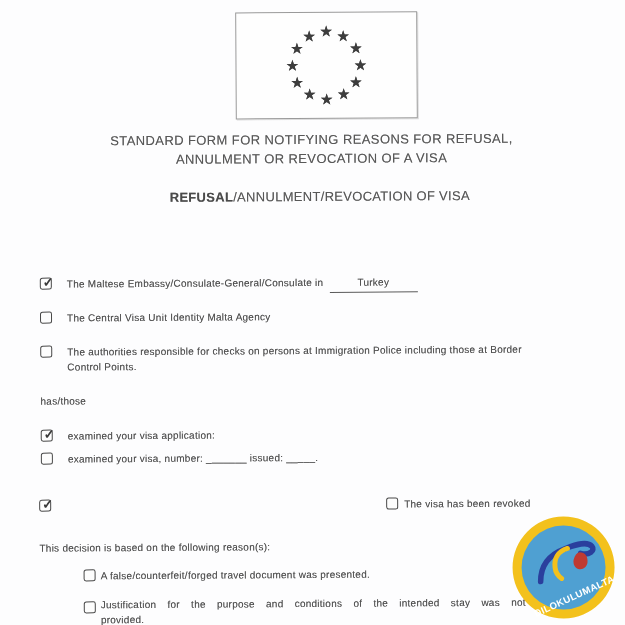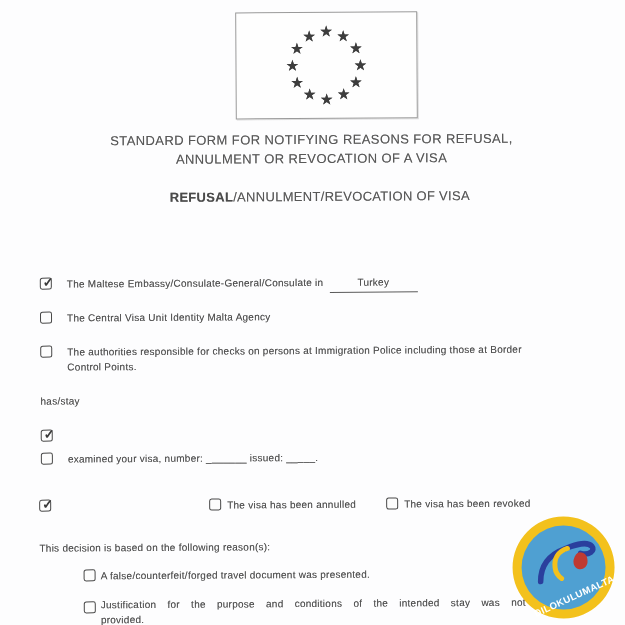--- a/index.html
+++ b/index.html
@@ -105,36 +105,33 @@
   <div class="row gap15 r2">
     <span class="cb"></span>
     <span class="txt">The Central Visa Unit Identity Malta Agency</span>
   </div>
 
   <div class="row gap15 r3">
     <span class="cb"></span>
     <span class="txt wrap470" style="line-height:14.5px">The authorities responsible for checks on persons at Immigration Police including those at Border Control Points.</span>
   </div>
 
-  <div class="plain txt hashave">has/stay</div>
+  <div class="plain txt hashave">has/those</div>
 
   <div class="row gap15 r4">
     <span class="cb checked">✓</span>
+    <span class="txt">examined your visa application:</span>
   </div>
   <div class="row gap15 r5">
     <span class="cb"></span>
     <span class="txt">examined your visa, number: _______   issued: _____.</span>
   </div>
 
   <div class="row gap6 st1">
     <span class="cb checked">✓</span>
-  </div>
-  <div class="row gap6 st2">
-    <span class="cb"></span>
-    <span class="txt">The visa has been annulled</span>
   </div>
   <div class="row gap6 st3">
     <span class="cb"></span>
     <span class="txt">The visa has been revoked</span>
   </div>
 
   <div class="plain txt decision">This decision is based on the following reason(s):</div>
 
   <div class="row gap5 re1">
     <span class="cb"></span>

